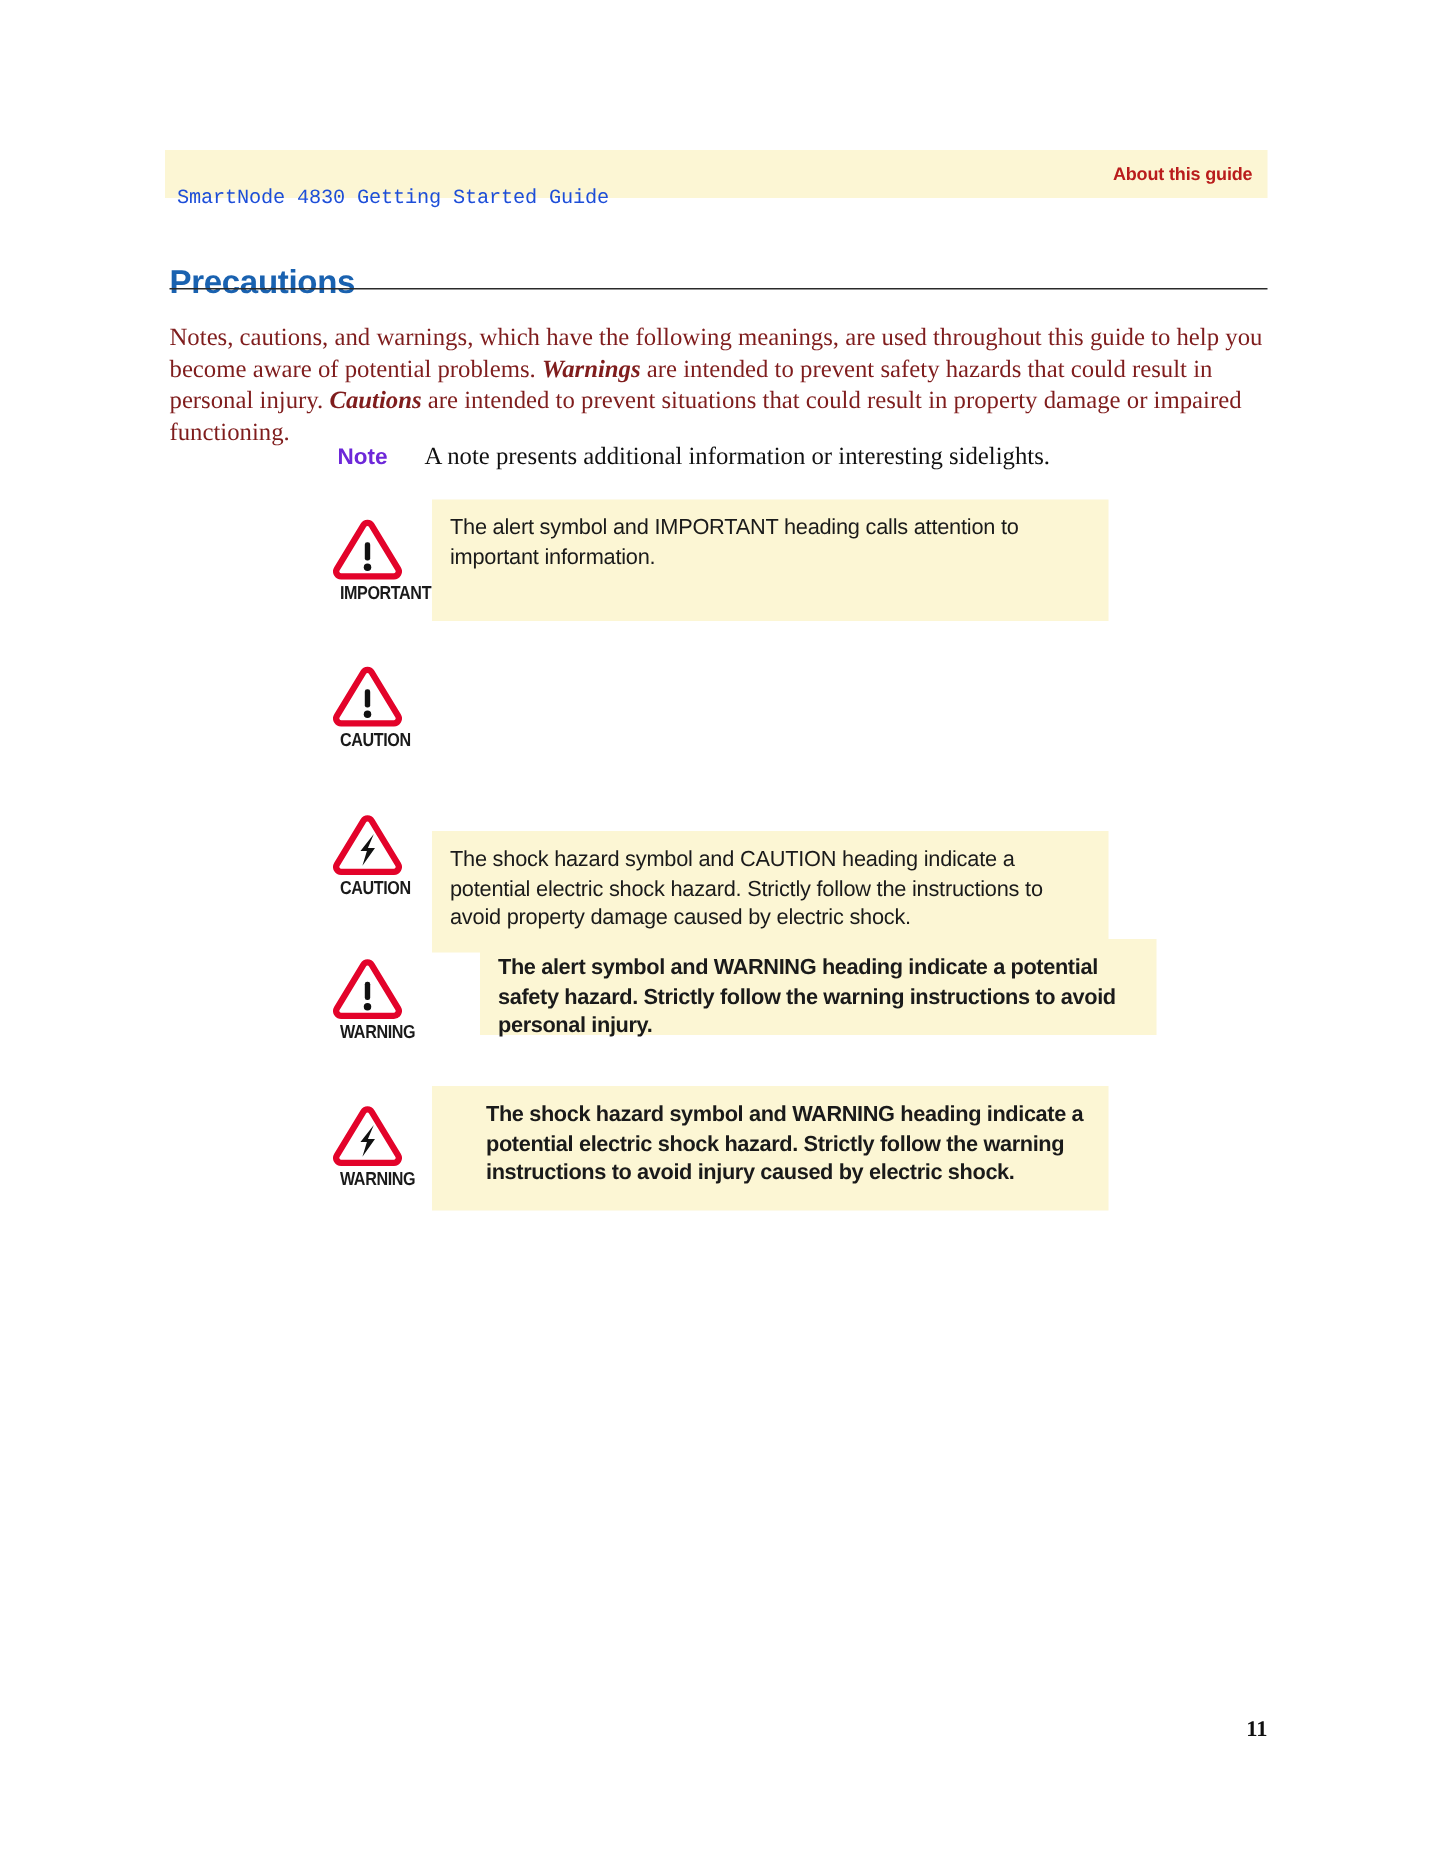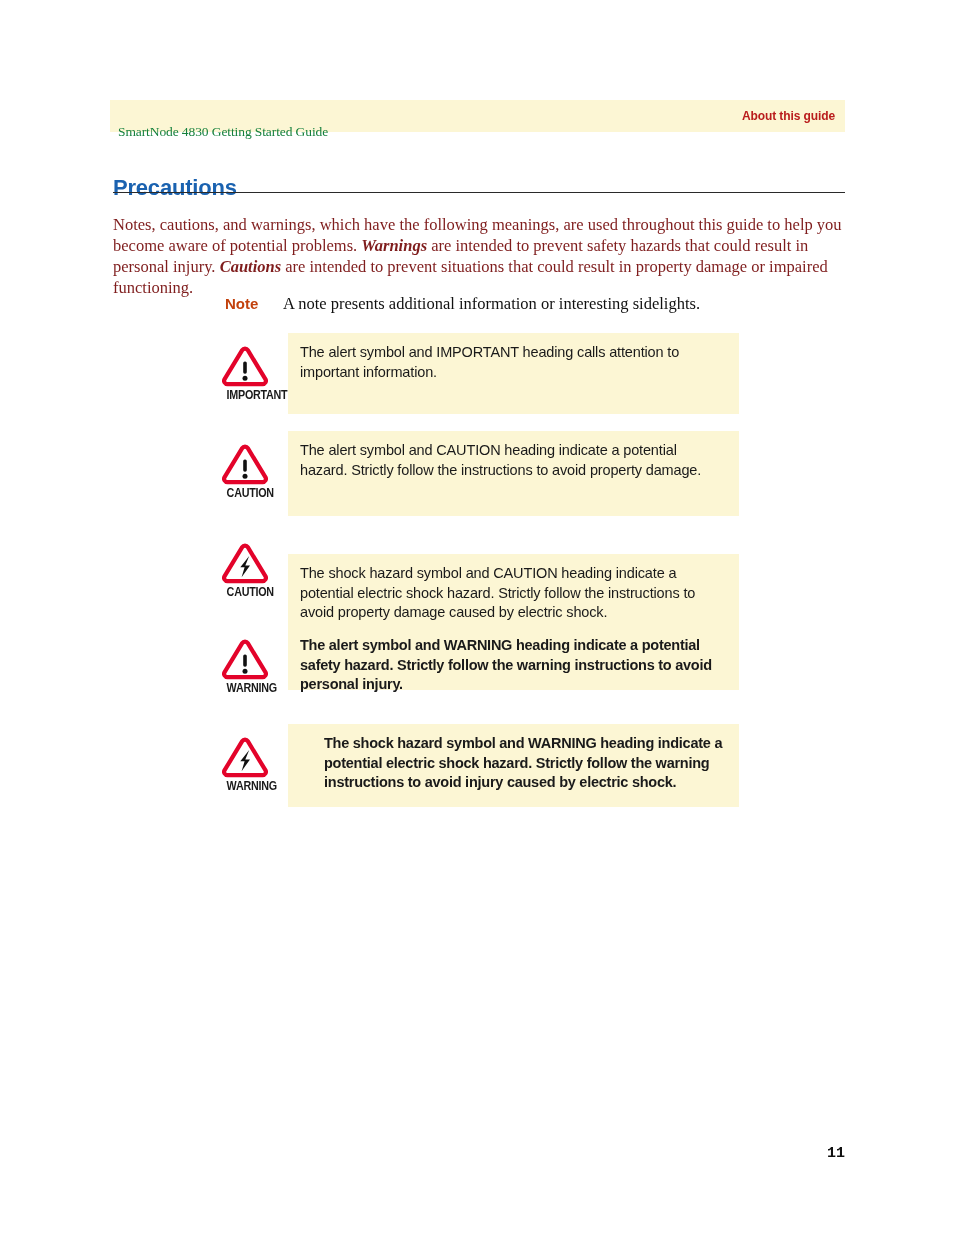--- a/index.html
+++ b/index.html
@@ -23,23 +23,23 @@
     width: 735px;
     height: 32px;
     background: #fcf6d4;
     display: flex;
     align-items: center;
     justify-content: space-between;
     box-sizing: border-box;
     padding: 0 10px 0 8px;
   }
   .header-left {
-    font-family: Liberation Serif, serif;
+    font-family: Liberation Mono, monospace;
     font-size: 13.5px;
-    color: #15803d;
+    color: #1d4ed8;
     letter-spacing: -0.1px;
     margin-top: 32px;
   }
   .header-right {
     font-family: Liberation Sans, sans-serif;
     font-size: 12px;
     font-weight: bold;
     color: #b91c1c;
     letter-spacing: -0.1px;
   }
@@ -86,21 +86,21 @@
     position: absolute;
     left: 225px;
     top: 294px;
     display: flex;
     align-items: baseline;
   }
   .note-label {
     font-family: "Liberation Sans", sans-serif;
     font-size: 15px;
     font-weight: bold;
-    color: #c2410c;
+    color: #6d28d9;
     width: 58px;
   }
   .note-text {
     font-family: Liberation Serif, serif;
     font-size: 16.5px;
     color: #111111;
   }
 
   
   .callout {
@@ -151,33 +151,33 @@
   #callout-important { top: 333px; }
   #callout-important .callout-body { height: 81px; }
 
   #callout-caution-alert { top: 431px; }
   #callout-caution-alert .callout-body { height: 85px; }
 
   #callout-caution-shock { top: 530px; }
   #callout-caution-shock .callout-body { height: 81px; margin-top: 24px; }
 
   #callout-warning-alert { top: 626px; }
-  #callout-warning-alert .callout-body { height: 64px; }
+  #callout-warning-alert .callout-body { height: 64px; margin-left: 32px; }
 
   #callout-warning-shock { top: 724px; }
   #callout-warning-shock .callout-body { height: 83px; padding-left: 36px; }
 
   
   .page-number {
     position: absolute;
     left: 0;
     top: 1145px;
     width: 845px;
     text-align: right;
-    font-family: Liberation Mono, monospace;
+    font-family: Liberation Serif, serif;
     font-size: 15px;
     font-weight: bold;
     color: #111111;
   }
 </style>
 </head>
 <body>
 
 <div class="page-header">
   <span class="header-left">SmartNode 4830 Getting Started Guide</span>
@@ -208,21 +208,20 @@
 
 <div class="callout" id="callout-caution-alert">
   <div class="callout-icon">
     <svg class="tri-svg" width="46" height="41" viewBox="0 0 46 41">
       <path d="M20.2 4.2 L2.6 33.2 a3.3 3.3 0 0 0 2.9 5.0 L40.5 38.2 a3.3 3.3 0 0 0 2.9 -5.0 L25.8 4.2 a3.3 3.3 0 0 0 -5.6 0 Z" fill="#ffffff" stroke="#e3032a" stroke-width="4.2" stroke-linejoin="round"></path>
       <rect x="21.2" y="15.5" width="3.6" height="12.2" rx="1.6" fill="#111111"></rect>
       <circle cx="23" cy="32.2" r="2.5" fill="#111111"></circle>
     </svg>
     <span class="icon-label">CAUTION</span>
   </div>
-  <div class="callout-body">The alert symbol and CAUTION heading indicate a potential hazard. Strictly follow the instructions to avoid property damage.</div>
 </div>
 
 <div class="callout" id="callout-caution-shock">
   <div class="callout-icon">
     <svg class="tri-svg" width="46" height="41" viewBox="0 0 46 41">
       <path d="M20.2 4.2 L2.6 33.2 a3.3 3.3 0 0 0 2.9 5.0 L40.5 38.2 a3.3 3.3 0 0 0 2.9 -5.0 L25.8 4.2 a3.3 3.3 0 0 0 -5.6 0 Z" fill="#ffffff" stroke="#e3032a" stroke-width="4.2" stroke-linejoin="round"></path>
       <path d="M27.2 13.0 L18.3 24.3 L22.6 24.3 L19.6 34.2 L28.0 22.4 L23.3 22.4 Z" fill="#111111"></path>
     </svg>
     <span class="icon-label">CAUTION</span>
   </div>

